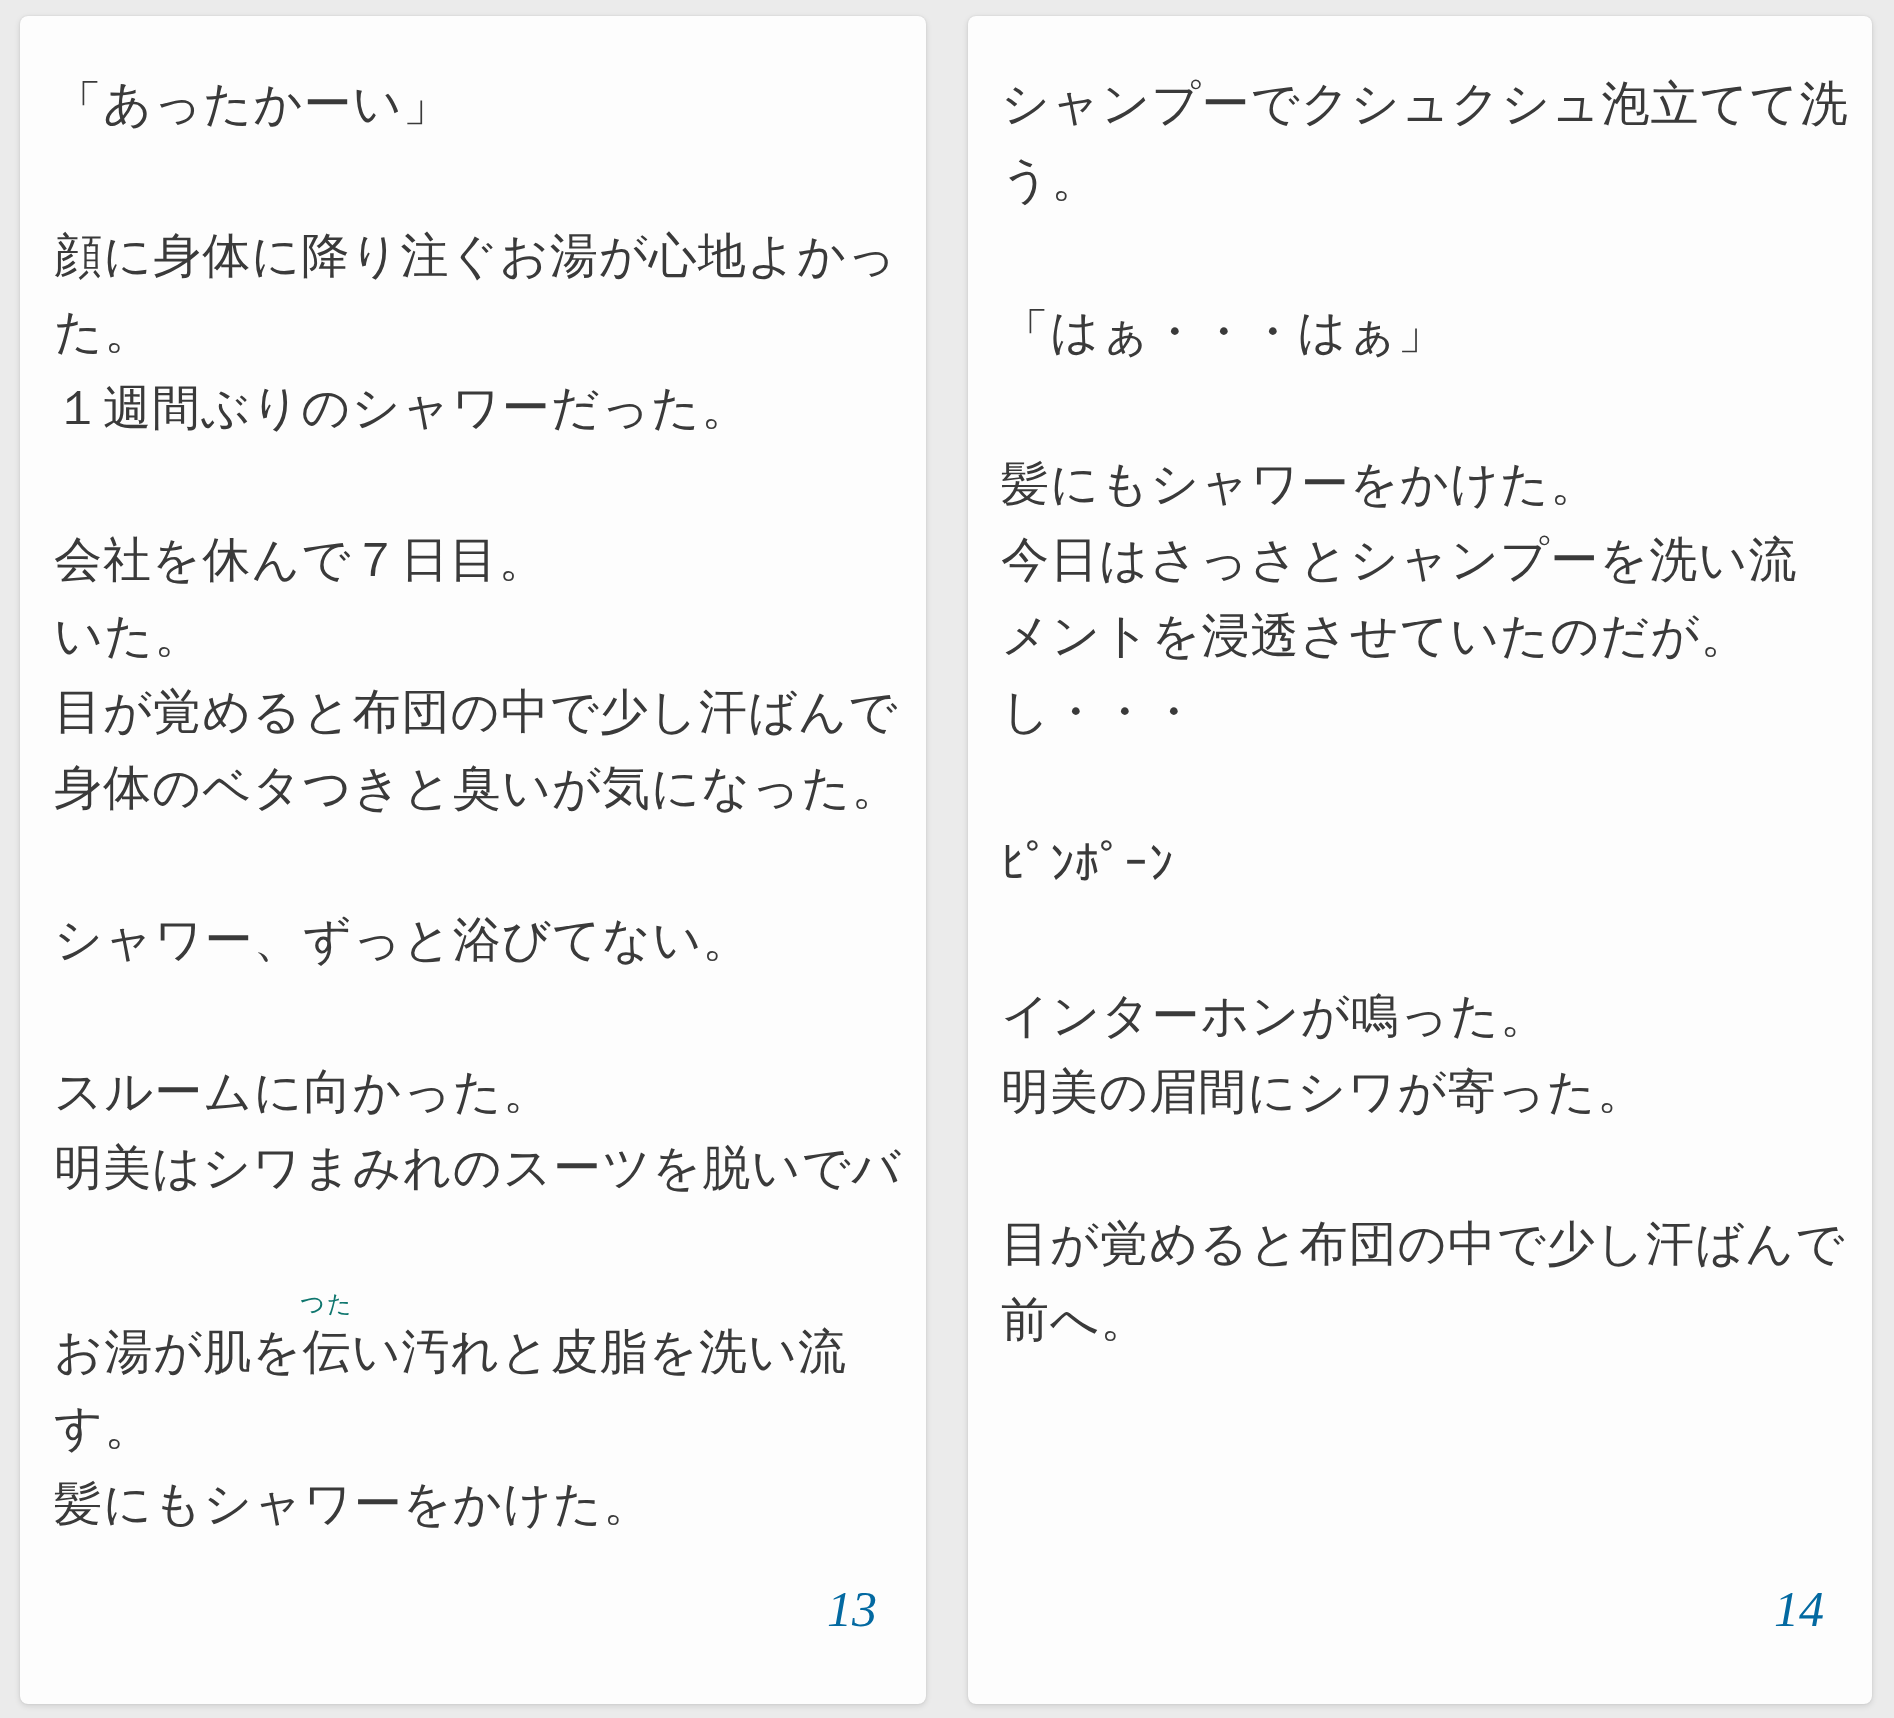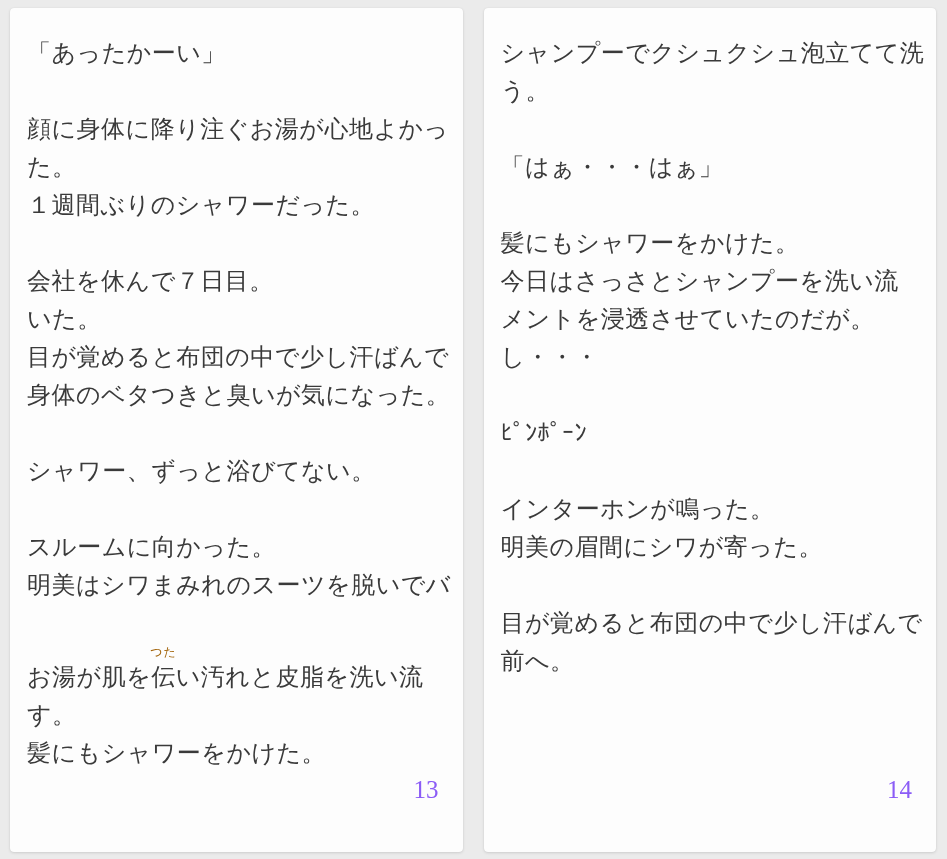--- a/index.html
+++ b/index.html
@@ -44,29 +44,30 @@
   }
   .rw .rt {
     position: absolute;
     top: -12px;
     left: 50%;
     transform: translateX(-50%);
     font-size: 12px;
     line-height: 12px;
     letter-spacing: 1px;
     white-space: nowrap;
-    color: #a16207;
+    color: #0f766e;
   }
   .page-number {
     position: absolute;
     right: 24px;
-    bottom: 48px;
+    bottom: 32px;
     font-size: 25px;
     line-height: 28px;
-    color: #8b5cf6;
+    color: #0369a1;
+    font-style: italic;
   }
 </style>
 </head>
 <body>
 
 <div class="stage">
 
   <div class="page">
     <div class="page-text">
         <div class="line">「あったかーい」</div>

